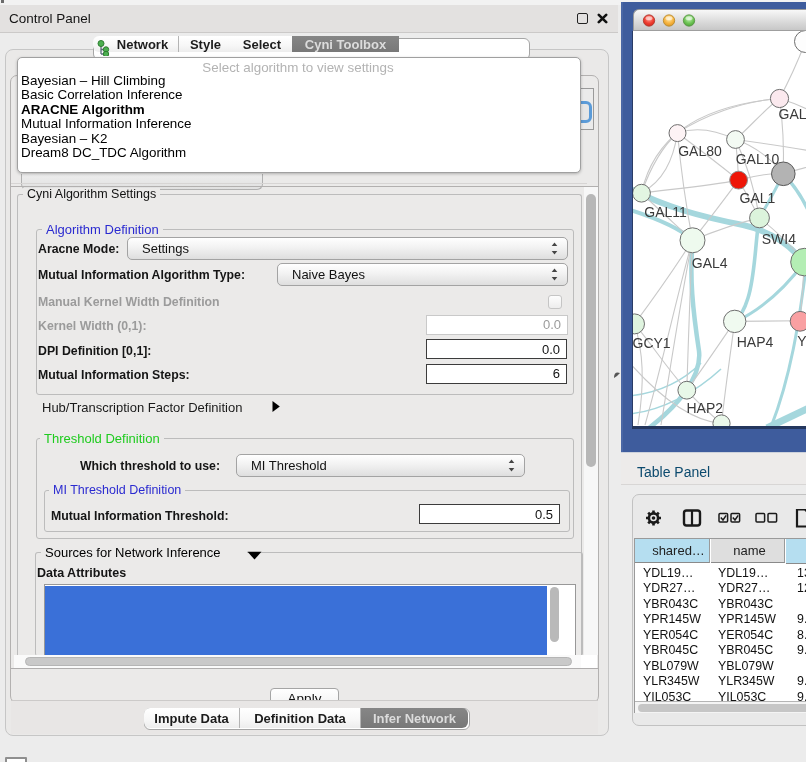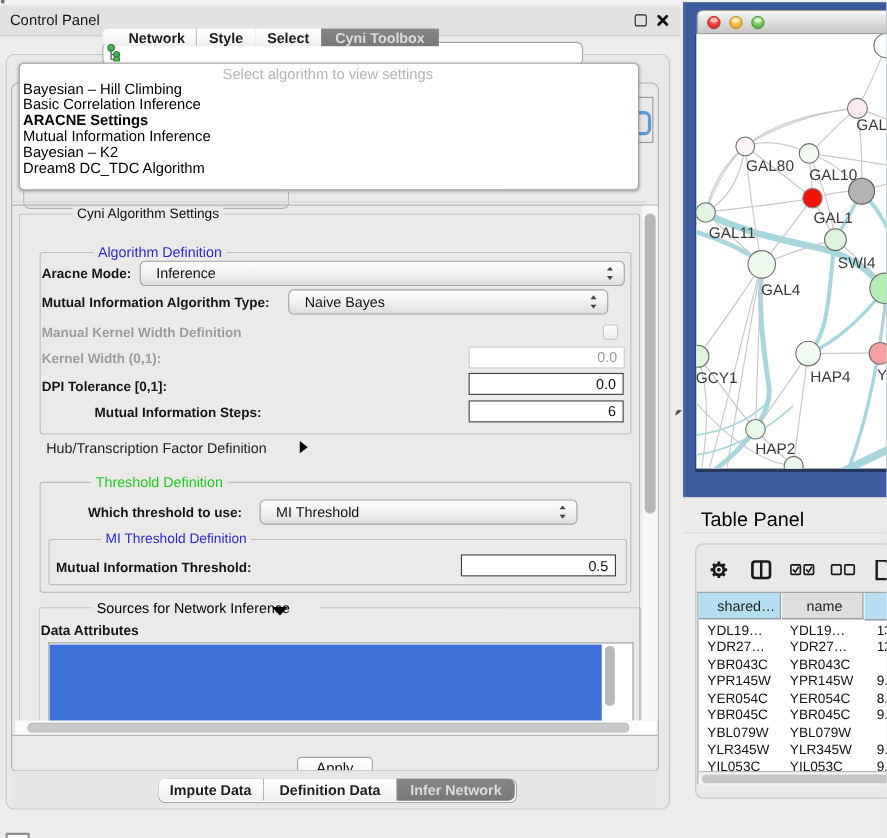--- a/index.html
+++ b/index.html
@@ -2,21 +2,21 @@
 <html><head>
 <meta charset="utf-8">
 <style>
   html,body{margin:0;padding:0;}
   body{width:806px;height:762px;position:relative;overflow:hidden;
        font-family:"Liberation Sans", sans-serif;background:#ececec;}
   .abs{position:absolute;}
   .lbl{font-size:12.3px;font-weight:bold;color:#151515;white-space:nowrap;}
   .dis{color:#9b9b9b;}
   .grp{position:absolute;border:1px solid #bcbcbc;border-radius:3px;}
-  .gtitle{position:absolute;background:#ebeae9;padding:0 4px;font-size:13px;white-space:nowrap;line-height:13px;margin-left:43px;}
+  .gtitle{position:absolute;background:#ebeae9;padding:0 4px;font-size:13px;white-space:nowrap;line-height:13px;}
   .combo{position:absolute;border:1px solid #a3a3a3;border-radius:5px;
          background:linear-gradient(#ffffff,#f2f2f2 45%,#e2e2e2 90%,#dedede);
          font-size:13px;color:#111;}
   .combo .ct{position:absolute;left:14px;top:0;bottom:0;display:flex;align-items:center;}
   .carr{position:absolute;right:9px;top:50%;width:7px;height:13px;margin-top:-6.5px;}
   .field{position:absolute;background:#fff;font-size:13px;color:#111;text-align:right;}
   .f-en{border:1.5px solid #3c3c3c;}
   .f-dis{border:1px solid #c9c9c9;color:#9b9b9b;}
   .fv{position:absolute;right:6px;top:0;bottom:0;display:flex;align-items:center;}
   .seg{position:absolute;top:0;bottom:0;font-size:13px;font-weight:bold;color:#1c1c1c;
@@ -41,21 +41,21 @@
 <div class="abs" style="left:10px;top:75px;width:587px;height:626px;background:#ebeae9;border:1px solid #b3b1b0;border-radius:7px;"></div>
 
 <div class="abs" style="left:20px;top:88px;width:572px;height:40px;background:#ebebeb;border:1px solid #9a9a9a;"></div>
 
 <div class="abs" style="left:571px;top:101px;width:15px;height:16px;background:#e6e6e6;border:3px solid #5b9bd8;border-radius:6px;"></div>
 
 <div class="abs" style="left:21px;top:174px;width:240px;height:15px;background:linear-gradient(#eeeeee,#e0e0e0);border:1px solid #b0b0b0;border-top:none;border-radius:0 0 6px 6px;"></div>
 
 <div id="toptabs">
 <div class="abs" style="left:93px;top:37.5px;width:435px;height:20px;border:1px solid #a6a6a6;border-radius:6px;background:#fff;"></div>
-<div class="abs" style="left:93px;top:26px;width:435px;height:16px;">
+<div class="abs" style="left:93px;top:36px;width:435px;height:16px;">
   <div class="seg" style="left:0;width:86px;border-radius:6px 0 0 6px;border-right:1px solid #b4b4b4;padding-left:14px;box-sizing:border-box;">Network</div>
   <div class="seg" style="left:86px;width:53px;border-right:1px solid #b4b4b4;">Style</div>
   <div class="seg" style="left:139px;width:60px;border-right:1px solid #b4b4b4;">Select</div>
   <div class="seg dark" style="left:199px;width:107px;">Cyni Toolbox</div>
 </div>
 <svg class="abs" style="left:96px;top:38.5px;" width="14" height="17" viewBox="0 0 14 17">
   <path d="M5 6 L5 15 M5 10.5 L9 10.5 M5 15 L9 15" stroke="#5d6c7b" stroke-width="1.3" fill="none"></path>
   <circle cx="5" cy="4.5" r="3" fill="#4caf50" stroke="#2e7d32" stroke-width="1"></circle>
   <circle cx="10" cy="10.5" r="2.7" fill="#4caf50" stroke="#2e7d32" stroke-width="1"></circle>
   <circle cx="10" cy="15" r="2.7" fill="#4caf50" stroke="#2e7d32" stroke-width="1"></circle>
@@ -66,50 +66,50 @@
 <div class="abs" style="left:11px;top:186px;width:587px;height:1px;background:#b2b0af;"></div>
 
 <div class="grp" style="left:17px;top:194px;width:563px;height:461px;border-bottom:none;border-radius:3px 3px 0 0;"></div>
 <div class="gtitle" style="left:23px;top:188px;font-size:12.5px;color:#111;">Cyni Algorithm Settings</div>
 
 <div class="grp" style="left:36px;top:229px;width:536px;height:164px;"></div>
 <div class="gtitle" style="left:42px;top:223px;color:#2a2ad0;">Algorithm Definition</div>
 
 <div class="lbl abs" style="left:38px;top:242px;">Aracne Mode:</div>
 <div class="combo" style="left:127px;top:237px;width:439px;height:21px;">
-    <div class="ct">Inference</div>
+    <div class="ct">Settings</div>
   <svg class="carr" viewBox="0 0 7 13">
       <path d="M3.5 0.5 L6.3 4 L0.7 4 Z" fill="#444"></path>
       <path d="M3.5 12.5 L6.3 9 L0.7 9 Z" fill="#444"></path>
     </svg>
   </div>
 
 <div class="lbl abs" style="left:38px;top:268px;">Mutual Information Algorithm Type:</div>
-<div class="combo" style="left:262px;top:263px;width:289px;height:21px;">
+<div class="combo" style="left:277px;top:263px;width:289px;height:21px;">
     <div class="ct">Naive Bayes</div>
   <svg class="carr" viewBox="0 0 7 13">
       <path d="M3.5 0.5 L6.3 4 L0.7 4 Z" fill="#444"></path>
       <path d="M3.5 12.5 L6.3 9 L0.7 9 Z" fill="#444"></path>
     </svg>
   </div>
 
 <div class="lbl dis abs" style="left:38px;top:295px;">Manual Kernel Width Definition</div>
 <div class="abs" style="left:548px;top:295px;width:12px;height:12px;border:1px solid #c5c5c5;border-radius:3px;background:linear-gradient(#fdfdfd,#ededed);"></div>
 
 <div class="lbl dis abs" style="left:38px;top:319px;">Kernel Width (0,1):</div>
 <div class="field f-dis" style="left:426px;top:315px;width:140px;height:17.5px;">
     <div class="fv">0.0</div>
   </div>
 
-<div class="lbl abs" style="left:38px;top:344px;">DPI Tolerance [0,1]:</div>
+<div class="lbl abs" style="left:38px;top:344px;">DPI Definition [0,1]:</div>
 <div class="field f-en" style="left:426px;top:339px;width:139px;height:18px;">
     <div class="fv">0.0</div>
   </div>
 
-<div class="lbl abs" style="left:38px;top:368px;margin-left:48px;">Mutual Information Steps:</div>
+<div class="lbl abs" style="left:38px;top:368px;">Mutual Information Steps:</div>
 <div class="field f-en" style="left:426px;top:364px;width:139px;height:17.5px;">
     <div class="fv">6</div>
   </div>
 
 <div class="abs" style="left:42px;top:400px;font-size:13px;color:#1a1a1a;">Hub/Transcription Factor Definition</div>
 <svg class="abs" style="left:271px;top:400px;" width="10" height="13" viewBox="0 0 10 13">
     <path d="M1.5 1 L8.8 6.5 L1.5 12 Z" fill="#000"></path>
   </svg>
 
 <div class="grp" style="left:36px;top:438px;width:536px;height:99px;"></div>
@@ -283,21 +283,21 @@
       <text x="128.7" y="213">SWI4</text>
       <text x="58.8" y="237">GAL4</text>
       <text x="-0.5" y="317.4">GCY1</text>
       <text x="103.7" y="316.1">HAP4</text>
       <text x="164.3" y="314.5">Y</text>
       <text x="53.5" y="382">HAP2</text>
     </g>
   </svg>
 
   <div class="abs" style="left:621px;top:452px;width:185px;height:33px;background:#edebea;border-top:1px solid #cdd2dc;border-bottom:1px solid #d8d6d5;box-sizing:border-box;"></div>
-  <div class="abs" style="left:637px;top:456px;height:33px;line-height:33px;font-size:18px;color:#000000;">Table Panel</div>
+  <div class="abs" style="left:637px;top:456px;height:33px;line-height:33px;font-size:14px;color:#0c4a6e;">Table Panel</div>
   <div class="abs" style="left:621px;top:485px;width:185px;height:277px;background:#ececec;"></div>
 
   <div class="abs" style="left:632px;top:494px;width:180px;height:230px;background:#e9e9e9;border:1px solid #c2c2c2;border-radius:7px;"></div>
 
   <svg class="abs" style="left:645px;top:509px;" width="165" height="20" viewBox="0 0 165 20">
     <g fill="none" stroke="#1a1a1a">
       <g stroke-width="2.6">
         <circle cx="8.5" cy="9" r="4.6"></circle>
         <path d="M8.5 1.5 V4 M8.5 14 V16.5 M1 9 H3.5 M13.5 9 H16 M3.2 3.7 L5 5.5 M12 12.5 L13.8 14.3 M3.2 14.3 L5 12.5 M12 5.5 L13.8 3.7"></path>
       </g>
@@ -330,13 +330,13 @@
     </div>
   </div>
 </div>
 
 <svg class="abs" style="left:613px;top:369px;" width="8" height="10" viewBox="0 0 8 10">
     <path d="M1 9 Q1 2 7 4 L4 7 Z" fill="#555"></path>
   </svg>
 
 <div class="abs" style="left:17px;top:57px;width:562px;height:114px;background:#fff;border:1px solid #a0a0a0;border-radius:5px;box-shadow:0 1px 3px rgba(0,0,0,0.25);z-index:50;"></div>
 <div class="abs" style="left:17px;top:60px;width:562px;text-align:center;font-size:13.4px;color:#b3b3b3;z-index:51;">Select algorithm to view settings</div>
-<div class="abs" style="left:21px;top:74px;font-size:13.4px;color:#000;line-height:14.45px;z-index:51;white-space:nowrap;">Bayesian – Hill Climbing<br>Basic Correlation Inference<br><b>ARACNE Settings</b><br>Mutual Information Inference<br>Bayesian – K2<br>Dream8 DC_TDC Algorithm</div>
+<div class="abs" style="left:21px;top:74px;font-size:13.4px;color:#000;line-height:14.45px;z-index:51;white-space:nowrap;">Bayesian – Hill Climbing<br>Basic Correlation Inference<br><b>ARACNE Algorithm</b><br>Mutual Information Inference<br>Bayesian – K2<br>Dream8 DC_TDC Algorithm</div>
 
 </body></html>

